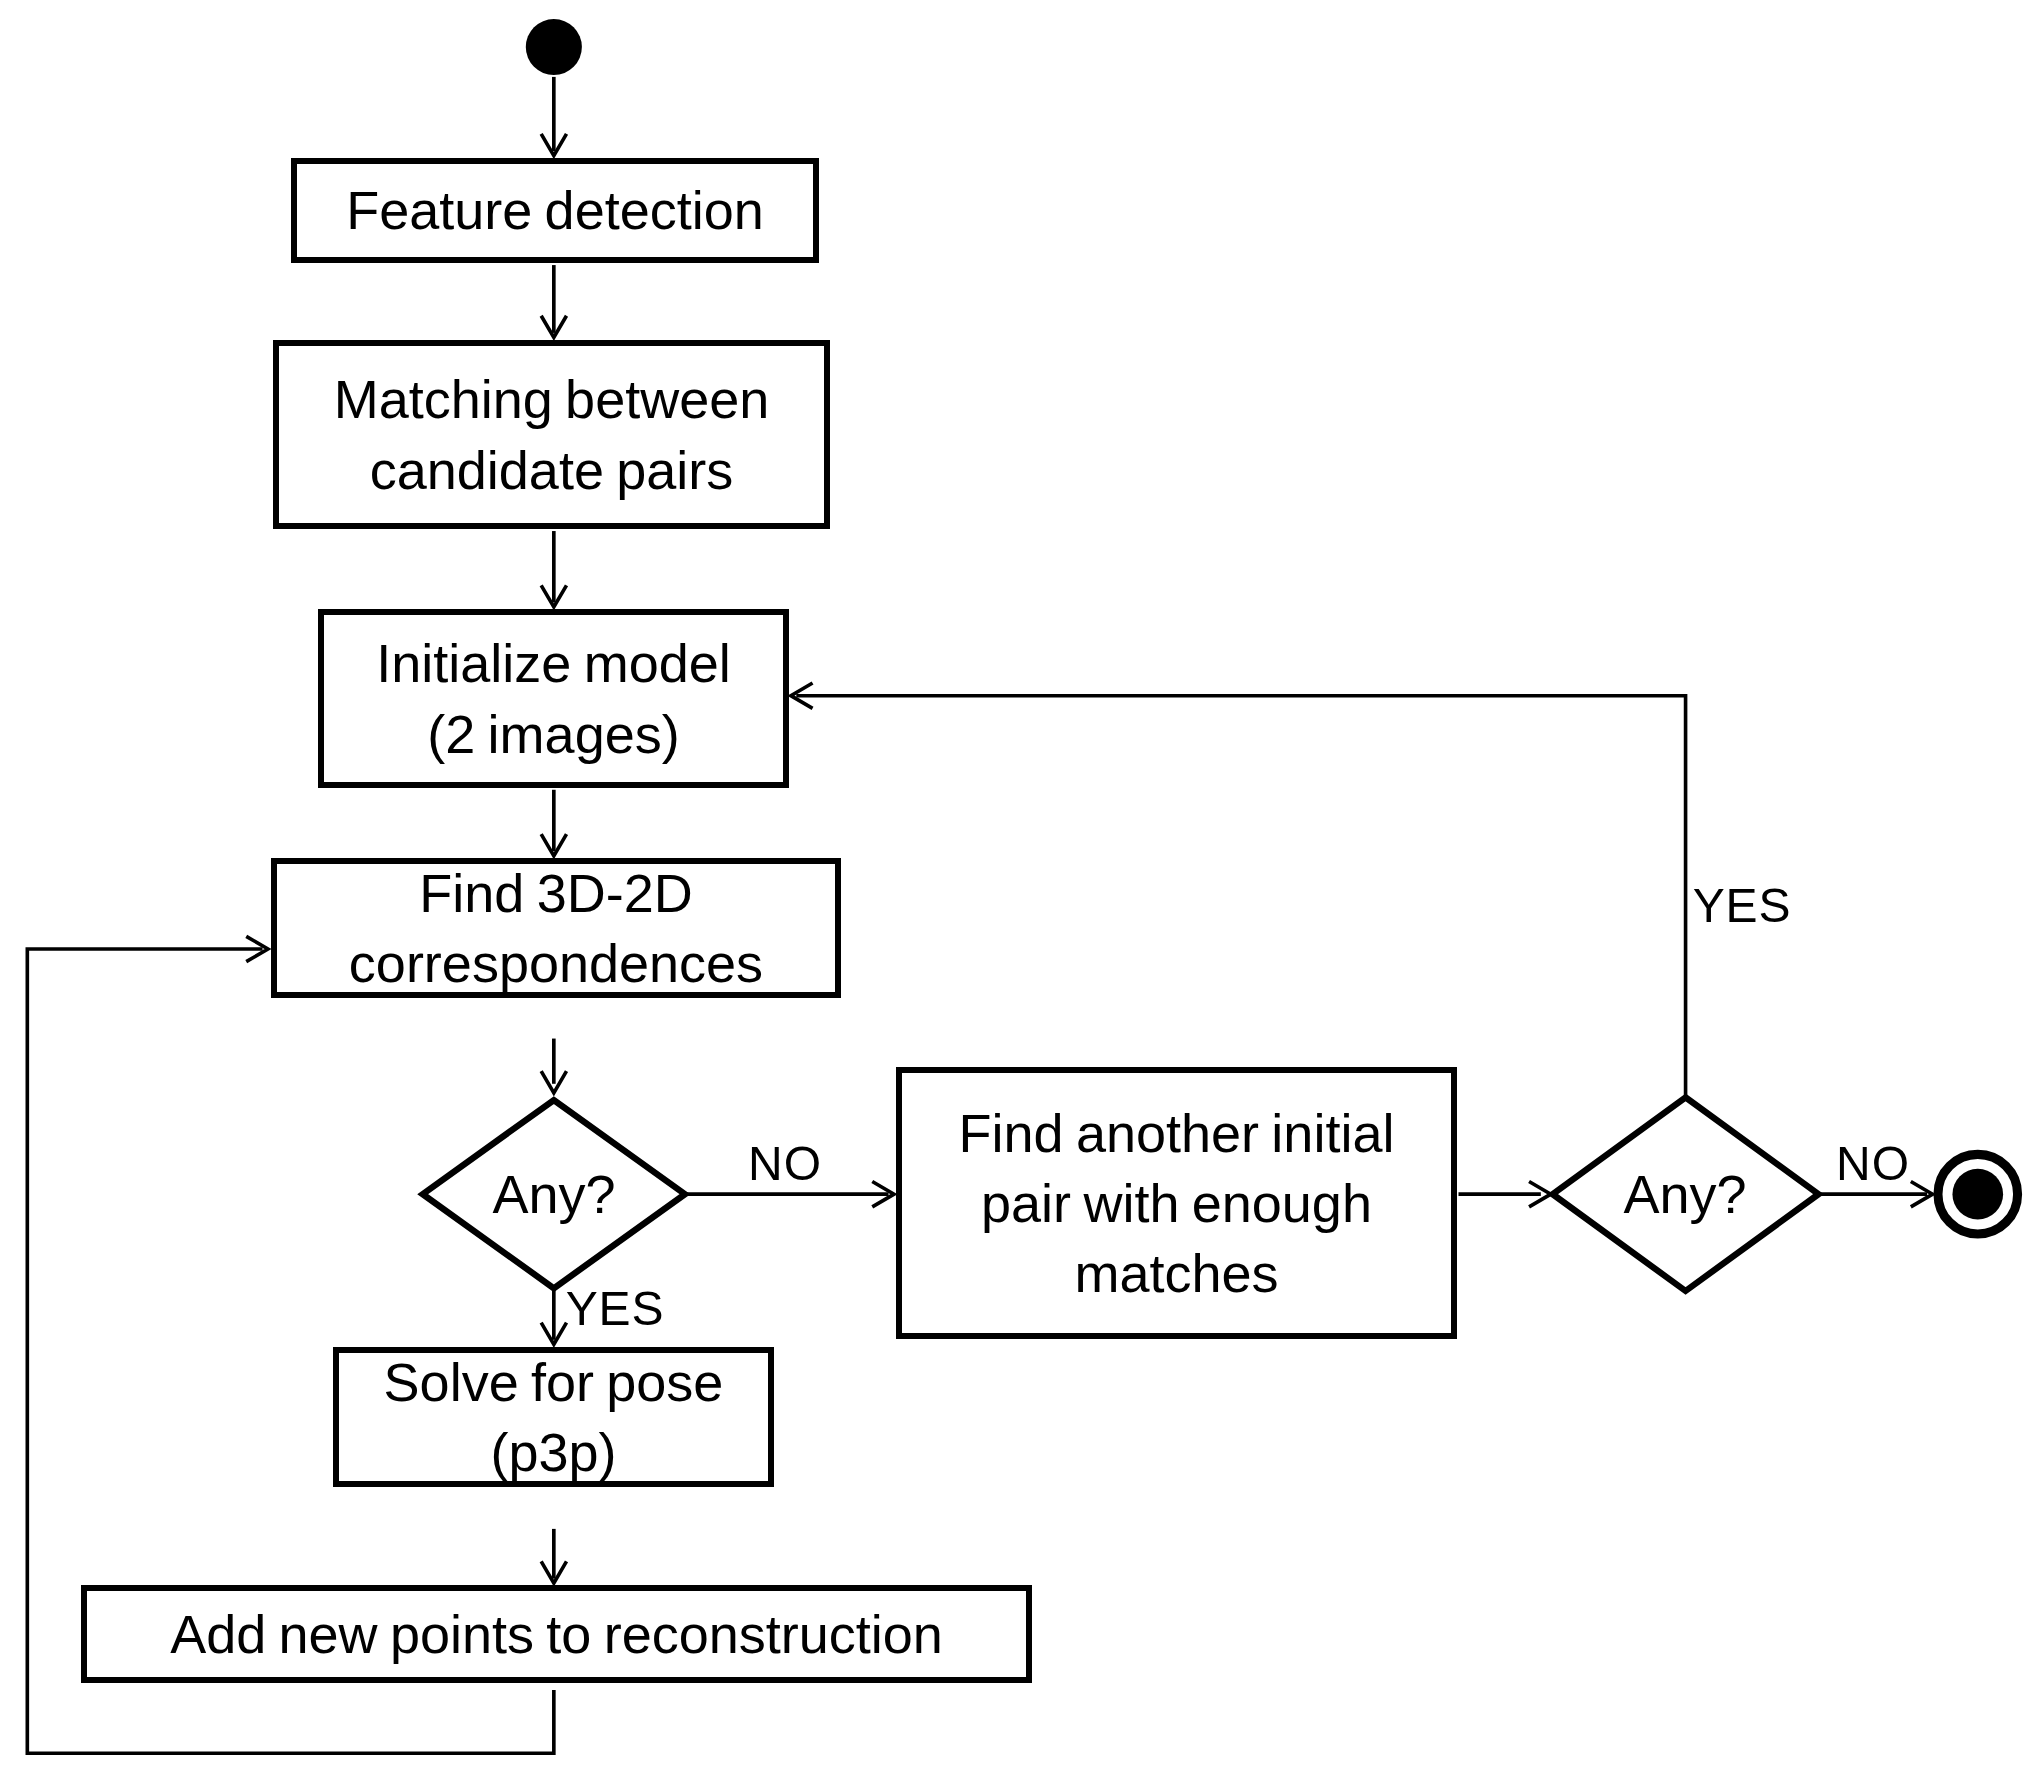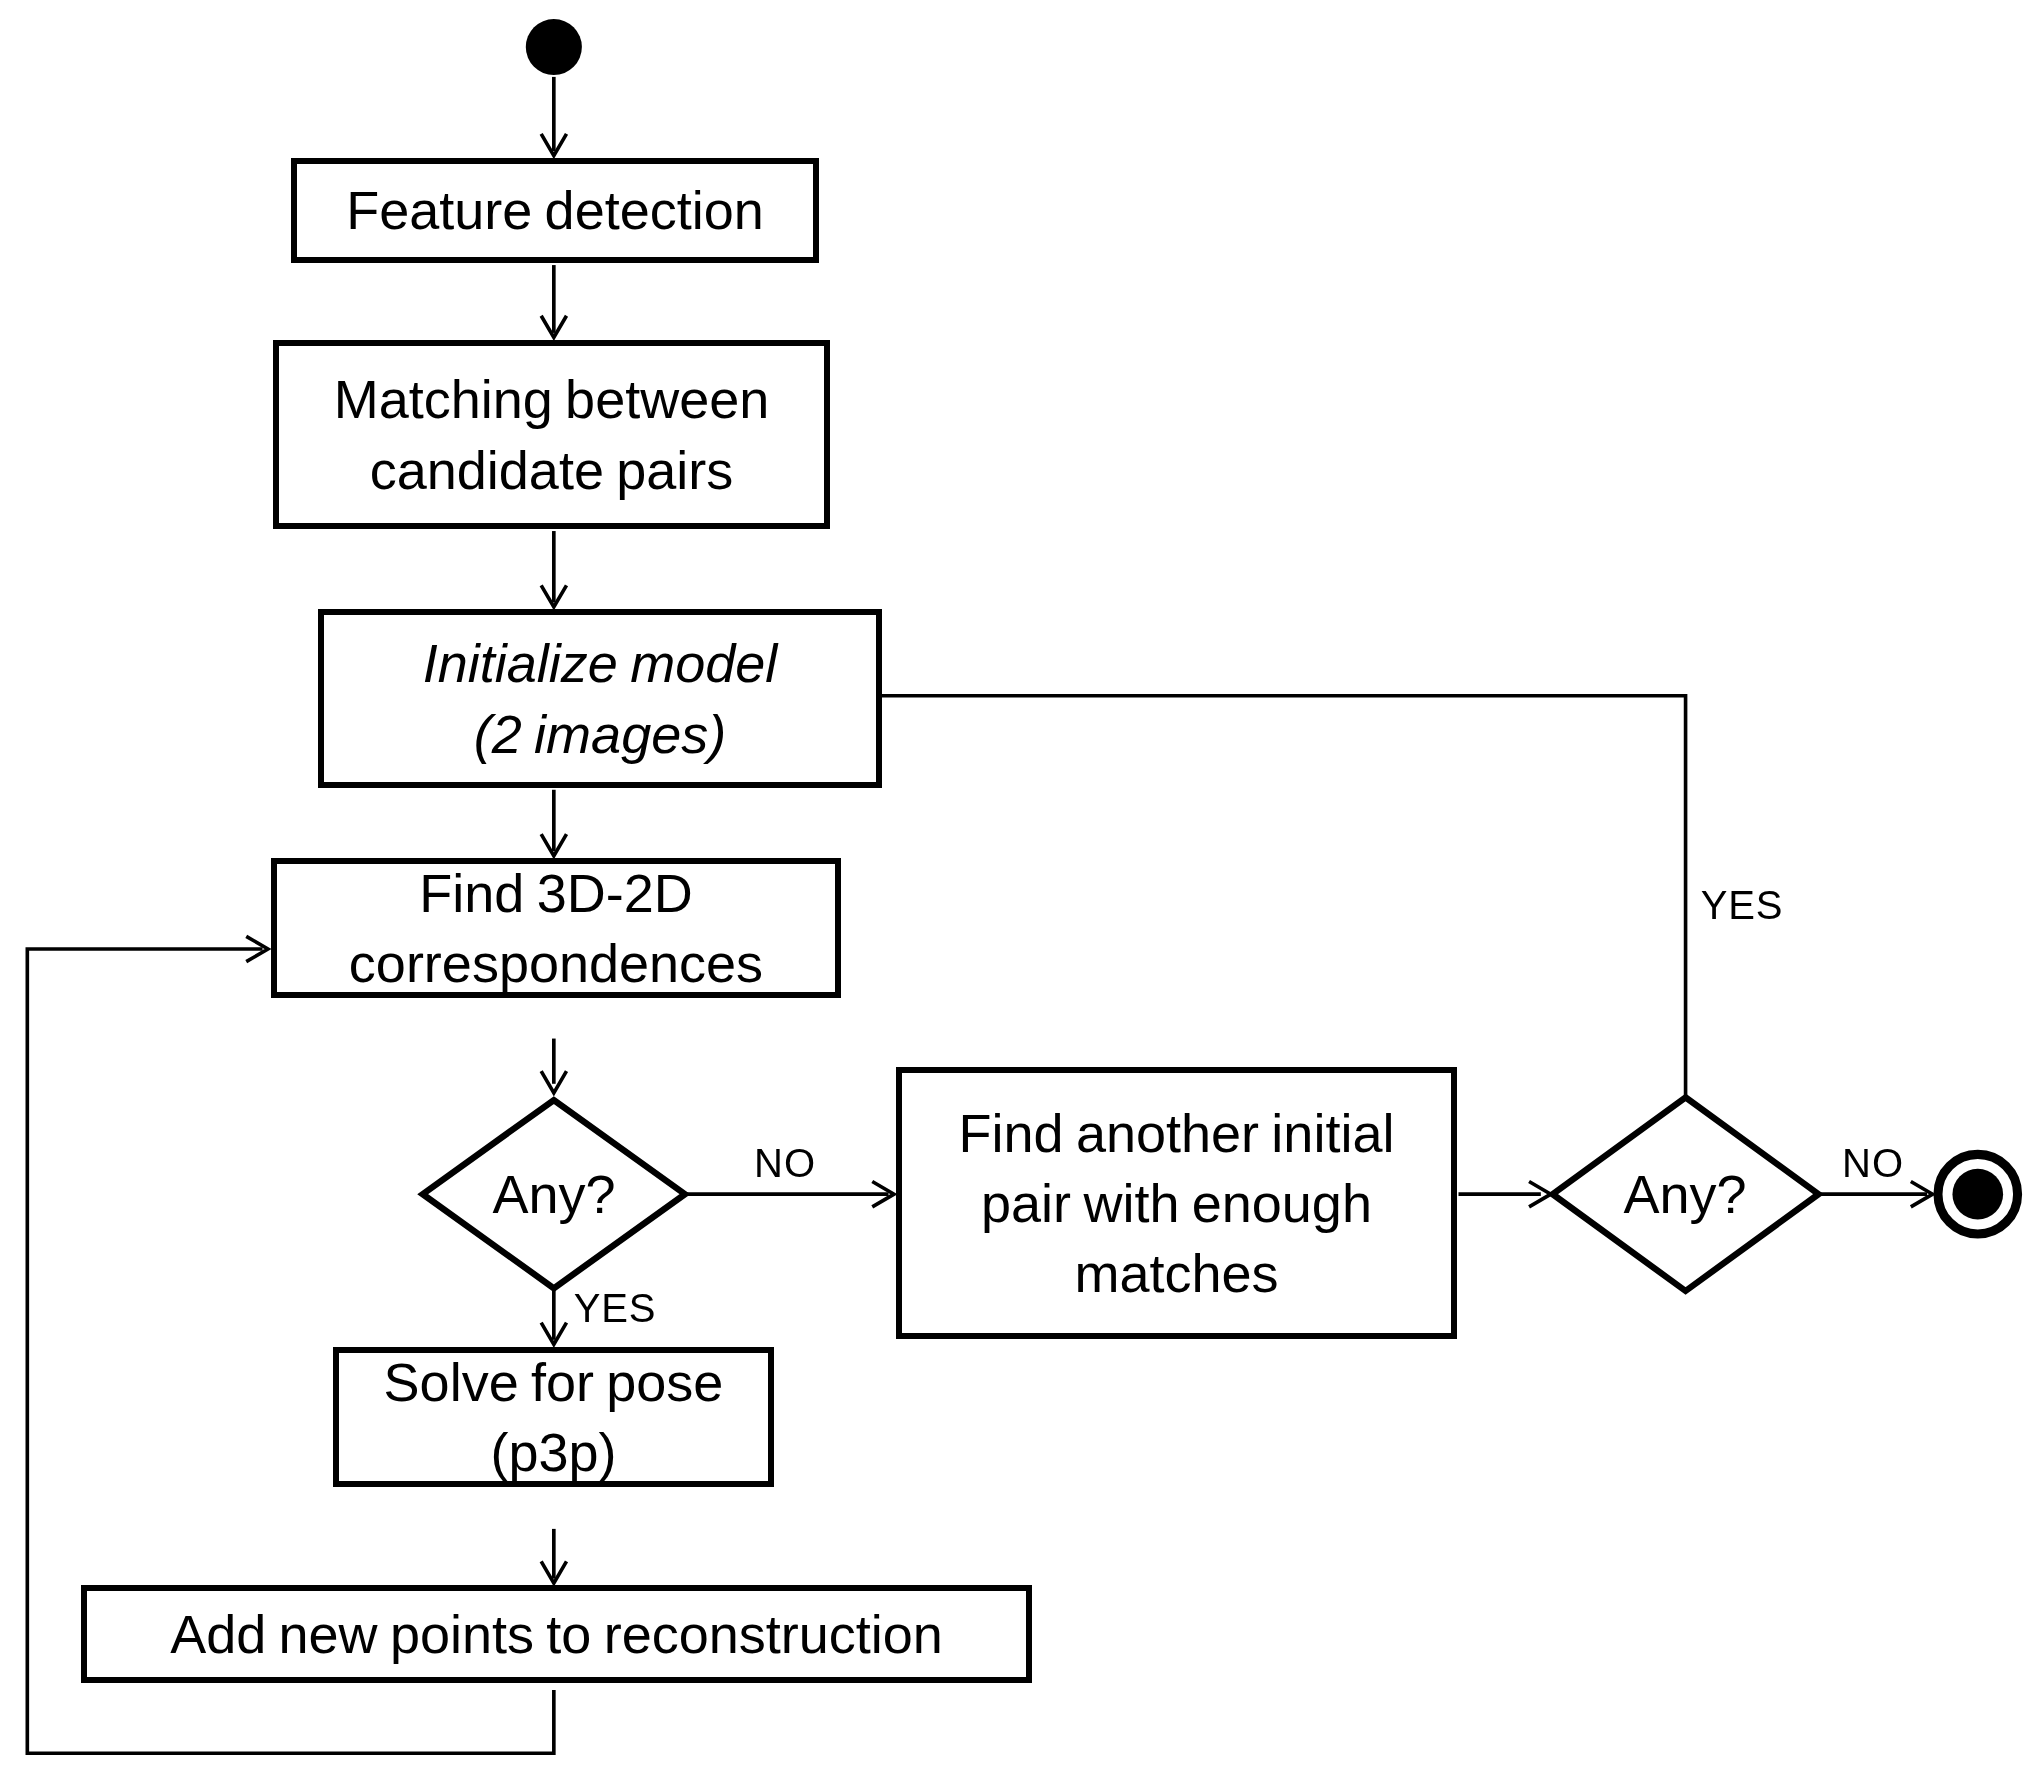--- a/index.html
+++ b/index.html
@@ -67,21 +67,21 @@
   .diamond-label {
     position: absolute;
     transform: translate(-50%, -50%);
     font-size: 54px;
     word-spacing: -0.05em;
     color: var(--text);
   }
   .edge-label {
     position: absolute;
     transform: translate(-50%, -50%);
-    font-size: 40px;
+    font-size: 48px;
     letter-spacing: 0.9px;
     color: var(--text);
   }
 </style>
 </head>
 <body>
 
 <div class="canvas">
 
   <svg class="layer" width="2044" height="1784" viewBox="0 0 2259 1972" xmlns="http://www.w3.org/2000/svg">
@@ -134,21 +134,21 @@
 
   <div class="box" style="left:291px; top:158px; width:528px; height:105px;">
     <span class="box-label">Feature detection</span>
   </div>
 
   <div class="box" style="left:273px; top:340px; width:557px; height:189px;">
     <span class="box-label">Matching between
 candidate pairs</span>
   </div>
 
-  <div class="box" style="left:318px; top:609px; width:564px; height:179px;font-style:italic;">
+  <div class="box" style="left:318px; top:609px; width:471px; height:179px;">
     <span class="box-label">Initialize model
 (2 images)</span>
   </div>
 
   <div class="box" style="left:271px; top:858px; width:570px; height:140px;">
     <span class="box-label">Find 3D-2D
 correspondences</span>
   </div>
 
   <div class="box" style="left:333px; top:1347px; width:441px; height:140px;">

